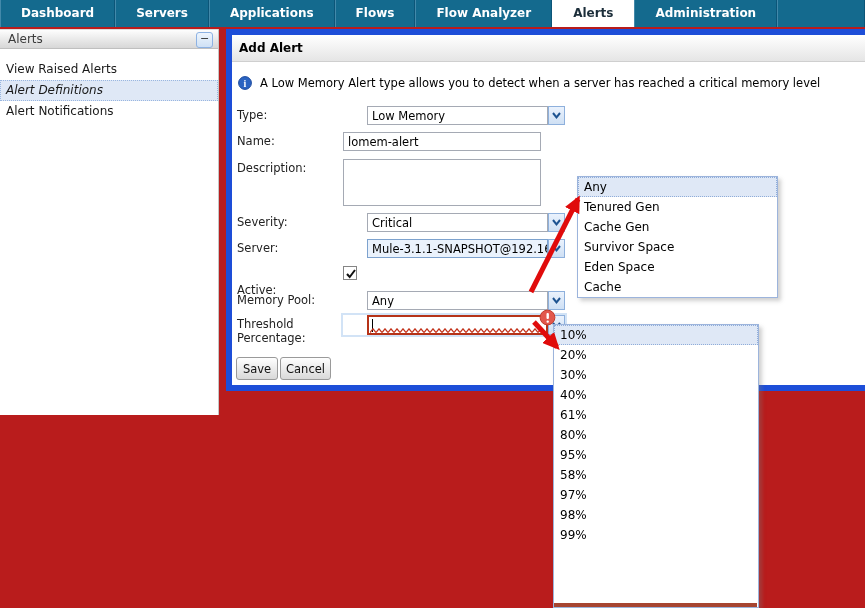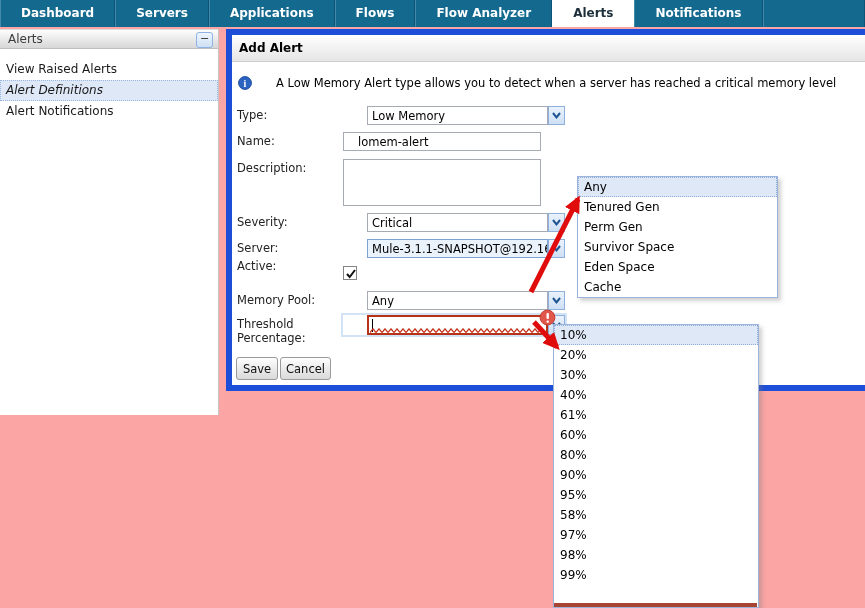--- a/index.html
+++ b/index.html
@@ -1,17 +1,17 @@
 <!DOCTYPE html>
 <html><head>
 <meta charset="utf-8">
 <style>
   html,body{margin:0;padding:0;background:#fff;}
   #page{position:relative;width:865px;height:608px;overflow:hidden;
-        font-family:"DejaVu Sans","Liberation Sans",sans-serif;color:#111;background:#fca5a5;}
+        font-family:"DejaVu Sans","Liberation Sans",sans-serif;color:#111;background:#b91c1c;}
 
   
   #nav{position:absolute;left:0;top:0;width:865px;height:27px;background:#146a8e;display:flex;}
   .tabs{display:contents;}
   .tab{height:27px;line-height:27px;padding:0 21px;font-size:12px;font-weight:bold;color:#fff;
        text-align:center;box-shadow:inset -1px 0 0 #0c5578,inset 1px 0 0 #4389aa;cursor:pointer;}
   .tab.active{background:#fff;color:#1c2e3a;box-shadow:none;}
   .nav-filler{flex:1;box-shadow:inset 1px 0 0 #4389aa,inset -1px 0 0 #0c5578;}
 
   
@@ -27,27 +27,27 @@
   .side-item{height:19px;line-height:19px;padding-left:5px;font-size:12px;color:#1a1a1a;
              border:1px dotted transparent;cursor:pointer;}
   .side-item.selected{background:#dfe8f6;border:1px dotted #99b6e0;font-style:italic;}
 
   
   #content{position:absolute;left:226px;top:29px;width:637px;height:350px;background:#fff;
            border:6px solid #1d4ed8;}
   #content-header{height:26px;line-height:26px;background:linear-gradient(#ffffff,#e5e5e5);
                   border-bottom:1px solid #cfcfcf;padding-left:7px;font-size:12px;font-weight:bold;color:#000;}
   #info-row{position:absolute;left:6px;top:41px;display:flex;align-items:center;}
-  #info-row .txt{margin-left:24px;font-size:11.5px;color:#000;}
+  #info-row .txt{margin-left:8px;font-size:11.5px;color:#000;}
 
   .flabel{position:absolute;left:5px;font-size:11.5px;color:#222;}
   .field{position:absolute;left:111px;padding-left:24px;}
 
   .tinput{box-sizing:border-box;width:198px;height:19px;border:1px solid #a5aab4;background:#fff;
-          font-size:11.5px;padding:0 14px;display:flex;align-items:center;color:#000;}
+          font-size:11.5px;padding:0 4px;display:flex;align-items:center;color:#000;}
   .tarea{box-sizing:border-box;width:198px;height:47px;border:1px solid #a5aab4;background:#fff;}
 
   .combo{display:flex;width:198px;height:19px;}
   .combo .cinput{box-sizing:border-box;flex:1;border:1px solid #a5aab4;background:#fff;
                  font-size:11.5px;padding:0 4px;display:flex;align-items:center;color:#000;
                  white-space:nowrap;overflow:hidden;}
   .combo .ctrigger{box-sizing:border-box;width:17px;border:1px solid #8eb0dc;
                    background:linear-gradient(#eaf2fd,#cfe0f4);display:flex;align-items:center;
                    justify-content:center;cursor:pointer;}
   .combo.focusblue .cinput{border:1px solid #7da2ce;background:#eaf2fc;}
@@ -93,21 +93,21 @@
           <span>Servers</span>
         </div><div class="tab">
           <span>Applications</span>
         </div><div class="tab">
           <span>Flows</span>
         </div><div class="tab">
           <span>Flow Analyzer</span>
         </div><div class="tab active">
           <span>Alerts</span>
         </div><div class="tab">
-          <span>Notifications</span>
+          <span>Administration</span>
         </div></div>
     <div class="nav-filler"></div>
   </div>
 
   <div id="sidebar">
     <div id="sidebar-header">
       <span>Alerts</span>
       <div id="collapse-btn">−</div>
     </div>
     <div id="sidebar-items">
@@ -170,21 +170,21 @@
     <div class="flabel" style="top:206px">Server:</div>
     <div class="field combo focusblue" style="top:204px">
       <div class="cinput">Mule-3.1.1-SNAPSHOT@192.16</div>
       <div class="ctrigger">
         <svg width="9" height="7">
             <path d="M1 1 L4.5 5.3 L8 1" fill="none" stroke="#1d5391" stroke-width="2"></path>
           </svg>
       </div>
     </div>
 
-    <div class="flabel" style="top:224px">Active:</div>
+    <div class="flabel" style="top:248px">Active:</div>
     <div class="checkbox checked" style="left:111px;top:231px">
       <svg width="14" height="14">
         <path d="M3 7 L5.7 10 L11 3" fill="none" stroke="#111" stroke-width="2"></path>
       </svg>
     </div>
 
     <div class="flabel" style="top:258px">Memory Pool:</div>
     <div class="field combo" style="top:256px">
       <div class="cinput">Any</div>
       <div class="ctrigger">
@@ -229,21 +229,21 @@
   <div id="memory-popup" class="popup">
     <div>
 
     <div class="pitem highlighted">
           <span>Any</span>
         </div>
         <div class="pitem">
           <span>Tenured Gen</span>
         </div>
         <div class="pitem">
-          <span>Perm Gen</span>
+          <span>Cache Gen</span>
         </div>
         <div class="pitem">
           <span>Survivor Space</span>
         </div>
         <div class="pitem">
           <span>Eden Space</span>
         </div>
         <div class="pitem">
           <span>Cache</span>
         </div>
@@ -262,27 +262,21 @@
         <div class="pitem">
           <span>30%</span>
         </div>
         <div class="pitem">
           <span>40%</span>
         </div>
         <div class="pitem">
           <span>61%</span>
         </div>
         <div class="pitem">
-          <span>60%</span>
-        </div>
-        <div class="pitem">
           <span>80%</span>
-        </div>
-        <div class="pitem">
-          <span>90%</span>
         </div>
         <div class="pitem">
           <span>95%</span>
         </div>
         <div class="pitem">
           <span>58%</span>
         </div>
         <div class="pitem">
           <span>97%</span>
         </div>

